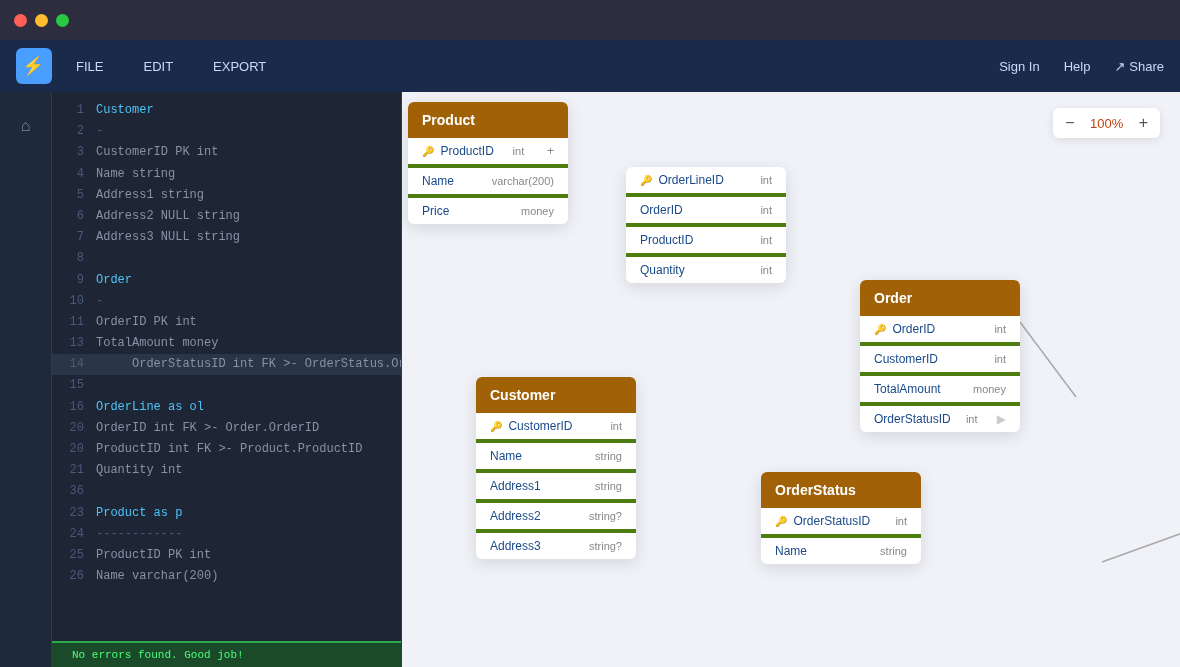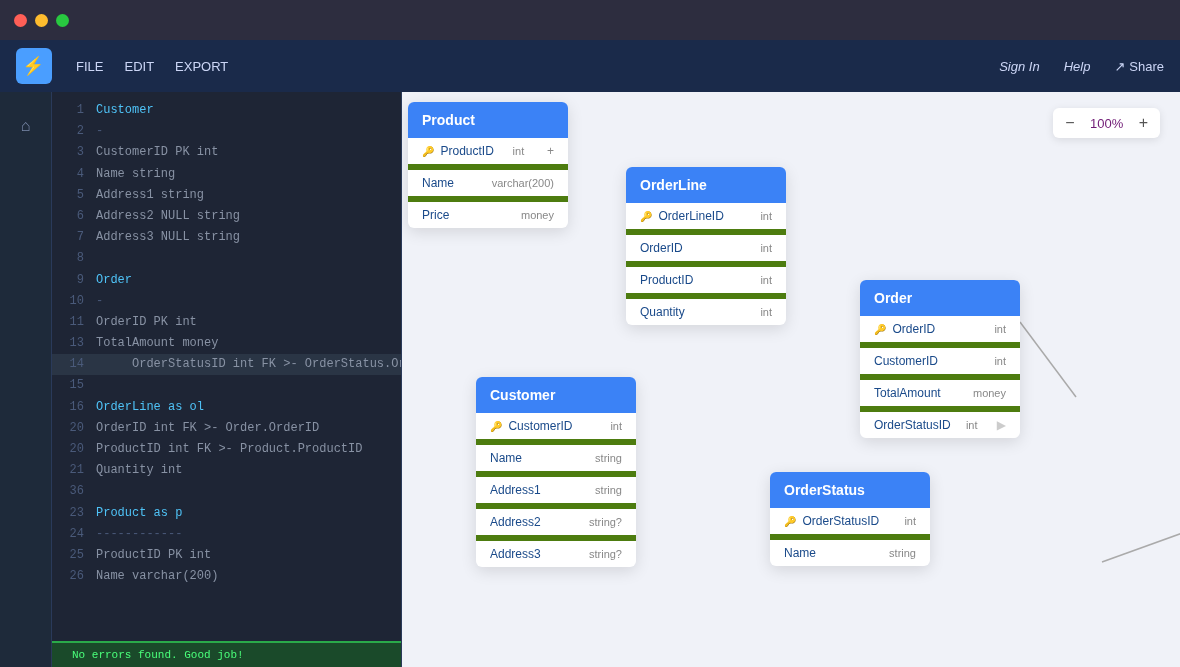--- a/index.html
+++ b/index.html
@@ -29,30 +29,30 @@
       padding: 0 16px;
     }
     .topbar-logo {
       background: #4a9eff;
       width: 36px; height: 36px;
       border-radius: 6px;
       display: flex; align-items: center; justify-content: center;
       margin-right: 24px;
       color: white; font-size: 18px; font-weight: bold;
     }
-    .topbar-menu { display: flex; gap: 21px; flex: 1; }
+    .topbar-menu { display: flex; gap: 40px; flex: 1; }
     .topbar-menu-item {
       color: #ccd6f6;
       font-size: 13px;
       font-weight: 500;
       cursor: pointer;
       padding: 4px 0;
     }
     .topbar-right { display: flex; align-items: center; gap: 24px; }
-    .topbar-right-item { color: #ccd6f6; font-size: 13px; cursor: pointer; font-style: italic; }
+    .topbar-right-item { color: #ccd6f6; font-size: 13px; cursor: pointer; }
     .share-btn {
       background: transparent;
       border: none;
       color: #ccd6f6;
       font-size: 13px;
       cursor: pointer;
       display: flex; align-items: center; gap: 4px;
     }
 
     .main-area { display: flex; flex: 1; overflow: hidden; }
@@ -127,45 +127,45 @@
       right: 20px;
       display: flex;
       align-items: center;
       gap: 12px;
       background: white;
       border-radius: 6px;
       padding: 6px 12px;
       box-shadow: 0 2px 8px rgba(0,0,0,0.1);
     }
     .zoom-btn { cursor: pointer; color: #555; font-size: 16px; user-select: none; }
-    .zoom-level { font-size: 13px; color: #701a75; min-width: 40px; text-align: center; }
+    .zoom-level { font-size: 13px; color: #c2410c; min-width: 40px; text-align: center; }
 
     
     .erd-table {
       position: absolute;
       background: white;
       border-radius: 6px;
       box-shadow: 0 4px 16px rgba(0,0,0,0.12);
       overflow: hidden;
       min-width: 160px;
     }
     .erd-table-header {
-      background: #3b82f6;
+      background: #a16207;
       color: white;
       font-size: 14px;
       font-weight: 600;
       padding: 10px 14px;
     }
     .erd-table-body { padding: 0; }
     .erd-row {
       display: flex;
       align-items: center;
       padding: 6px 14px;
       font-size: 12px;
-      border-top: 6px solid #4d7c0f;
+      border-top: 4px solid #4d7c0f;
       justify-content: space-between;
     }
     .erd-row:first-child { border-top: none; }
     .erd-col-name { color: #1a4a8a; font-weight: 500; display: flex; align-items: center; gap: 6px; }
     .erd-col-type { color: #888; font-size: 11px; }
     .key-icon { color: #888; font-size: 10px; }
 
     
     .connections-svg {
       position: absolute;
@@ -344,21 +344,20 @@
                 <span class="erd-col-name">Name</span>
                 <span class="erd-col-type">varchar(200)</span>
               </div>
               <div class="erd-row">
                 <span class="erd-col-name">Price</span>
                 <span class="erd-col-type">money</span>
               </div>
             </div>
           </div>
           <div class="erd-table" style="left: 224px; top: 75px;">
-            <div class="erd-table-header">OrderLine</div>
             <div class="erd-table-body">
               <div class="erd-row">
                 <span class="erd-col-name"><span class="key-icon" style="font-size: 10px;">🔑</span>OrderLineID</span>
                 <span class="erd-col-type">int</span>
               </div>
               <div class="erd-row">
                 <span class="erd-col-name">OrderID</span>
                 <span class="erd-col-type">int</span>
               </div>
               <div class="erd-row">
@@ -411,21 +410,21 @@
               <div class="erd-row">
                 <span class="erd-col-name">Address2</span>
                 <span class="erd-col-type">string?</span>
               </div>
               <div class="erd-row">
                 <span class="erd-col-name">Address3</span>
                 <span class="erd-col-type">string?</span>
               </div>
             </div>
           </div>
-          <div class="erd-table" style="left: 368px; top: 380px;">
+          <div class="erd-table" style="left: 359px; top: 380px;">
             <div class="erd-table-header">OrderStatus</div>
             <div class="erd-table-body">
               <div class="erd-row">
                 <span class="erd-col-name"><span class="key-icon" style="font-size: 10px;">🔑</span>OrderStatusID</span>
                 <span class="erd-col-type">int</span>
               </div>
               <div class="erd-row">
                 <span class="erd-col-name">Name</span>
                 <span class="erd-col-type">string</span>
               </div>

